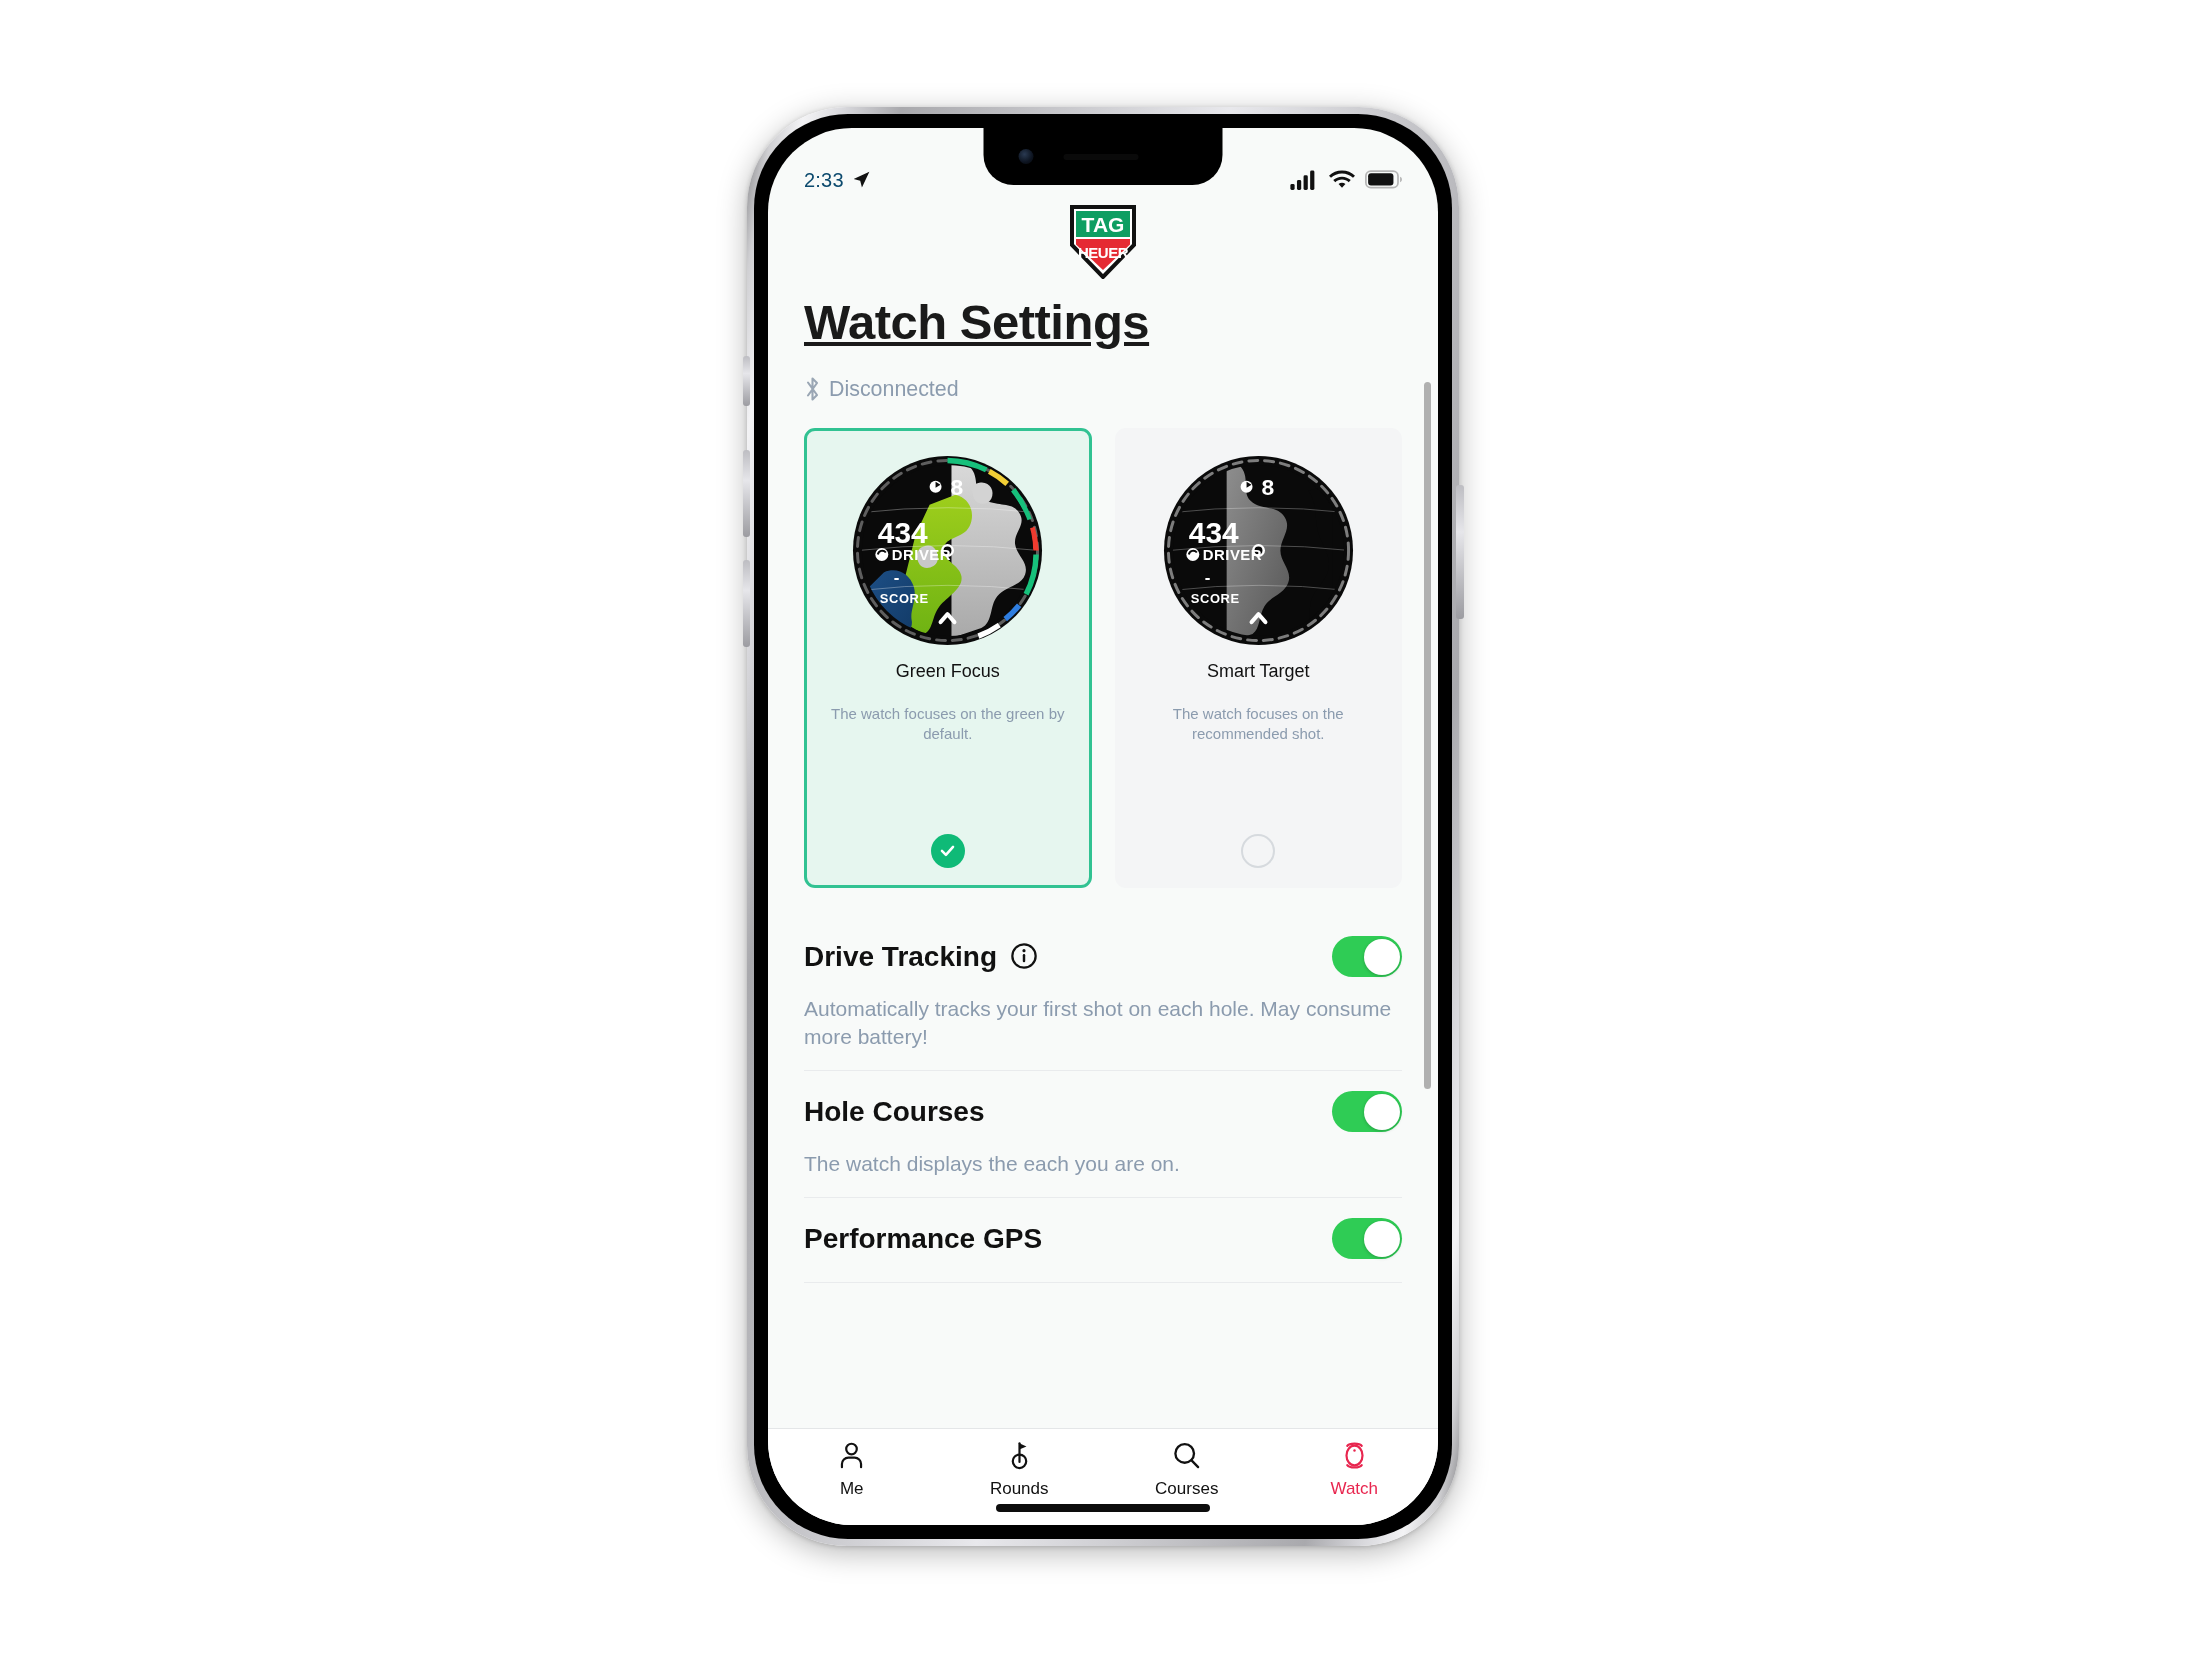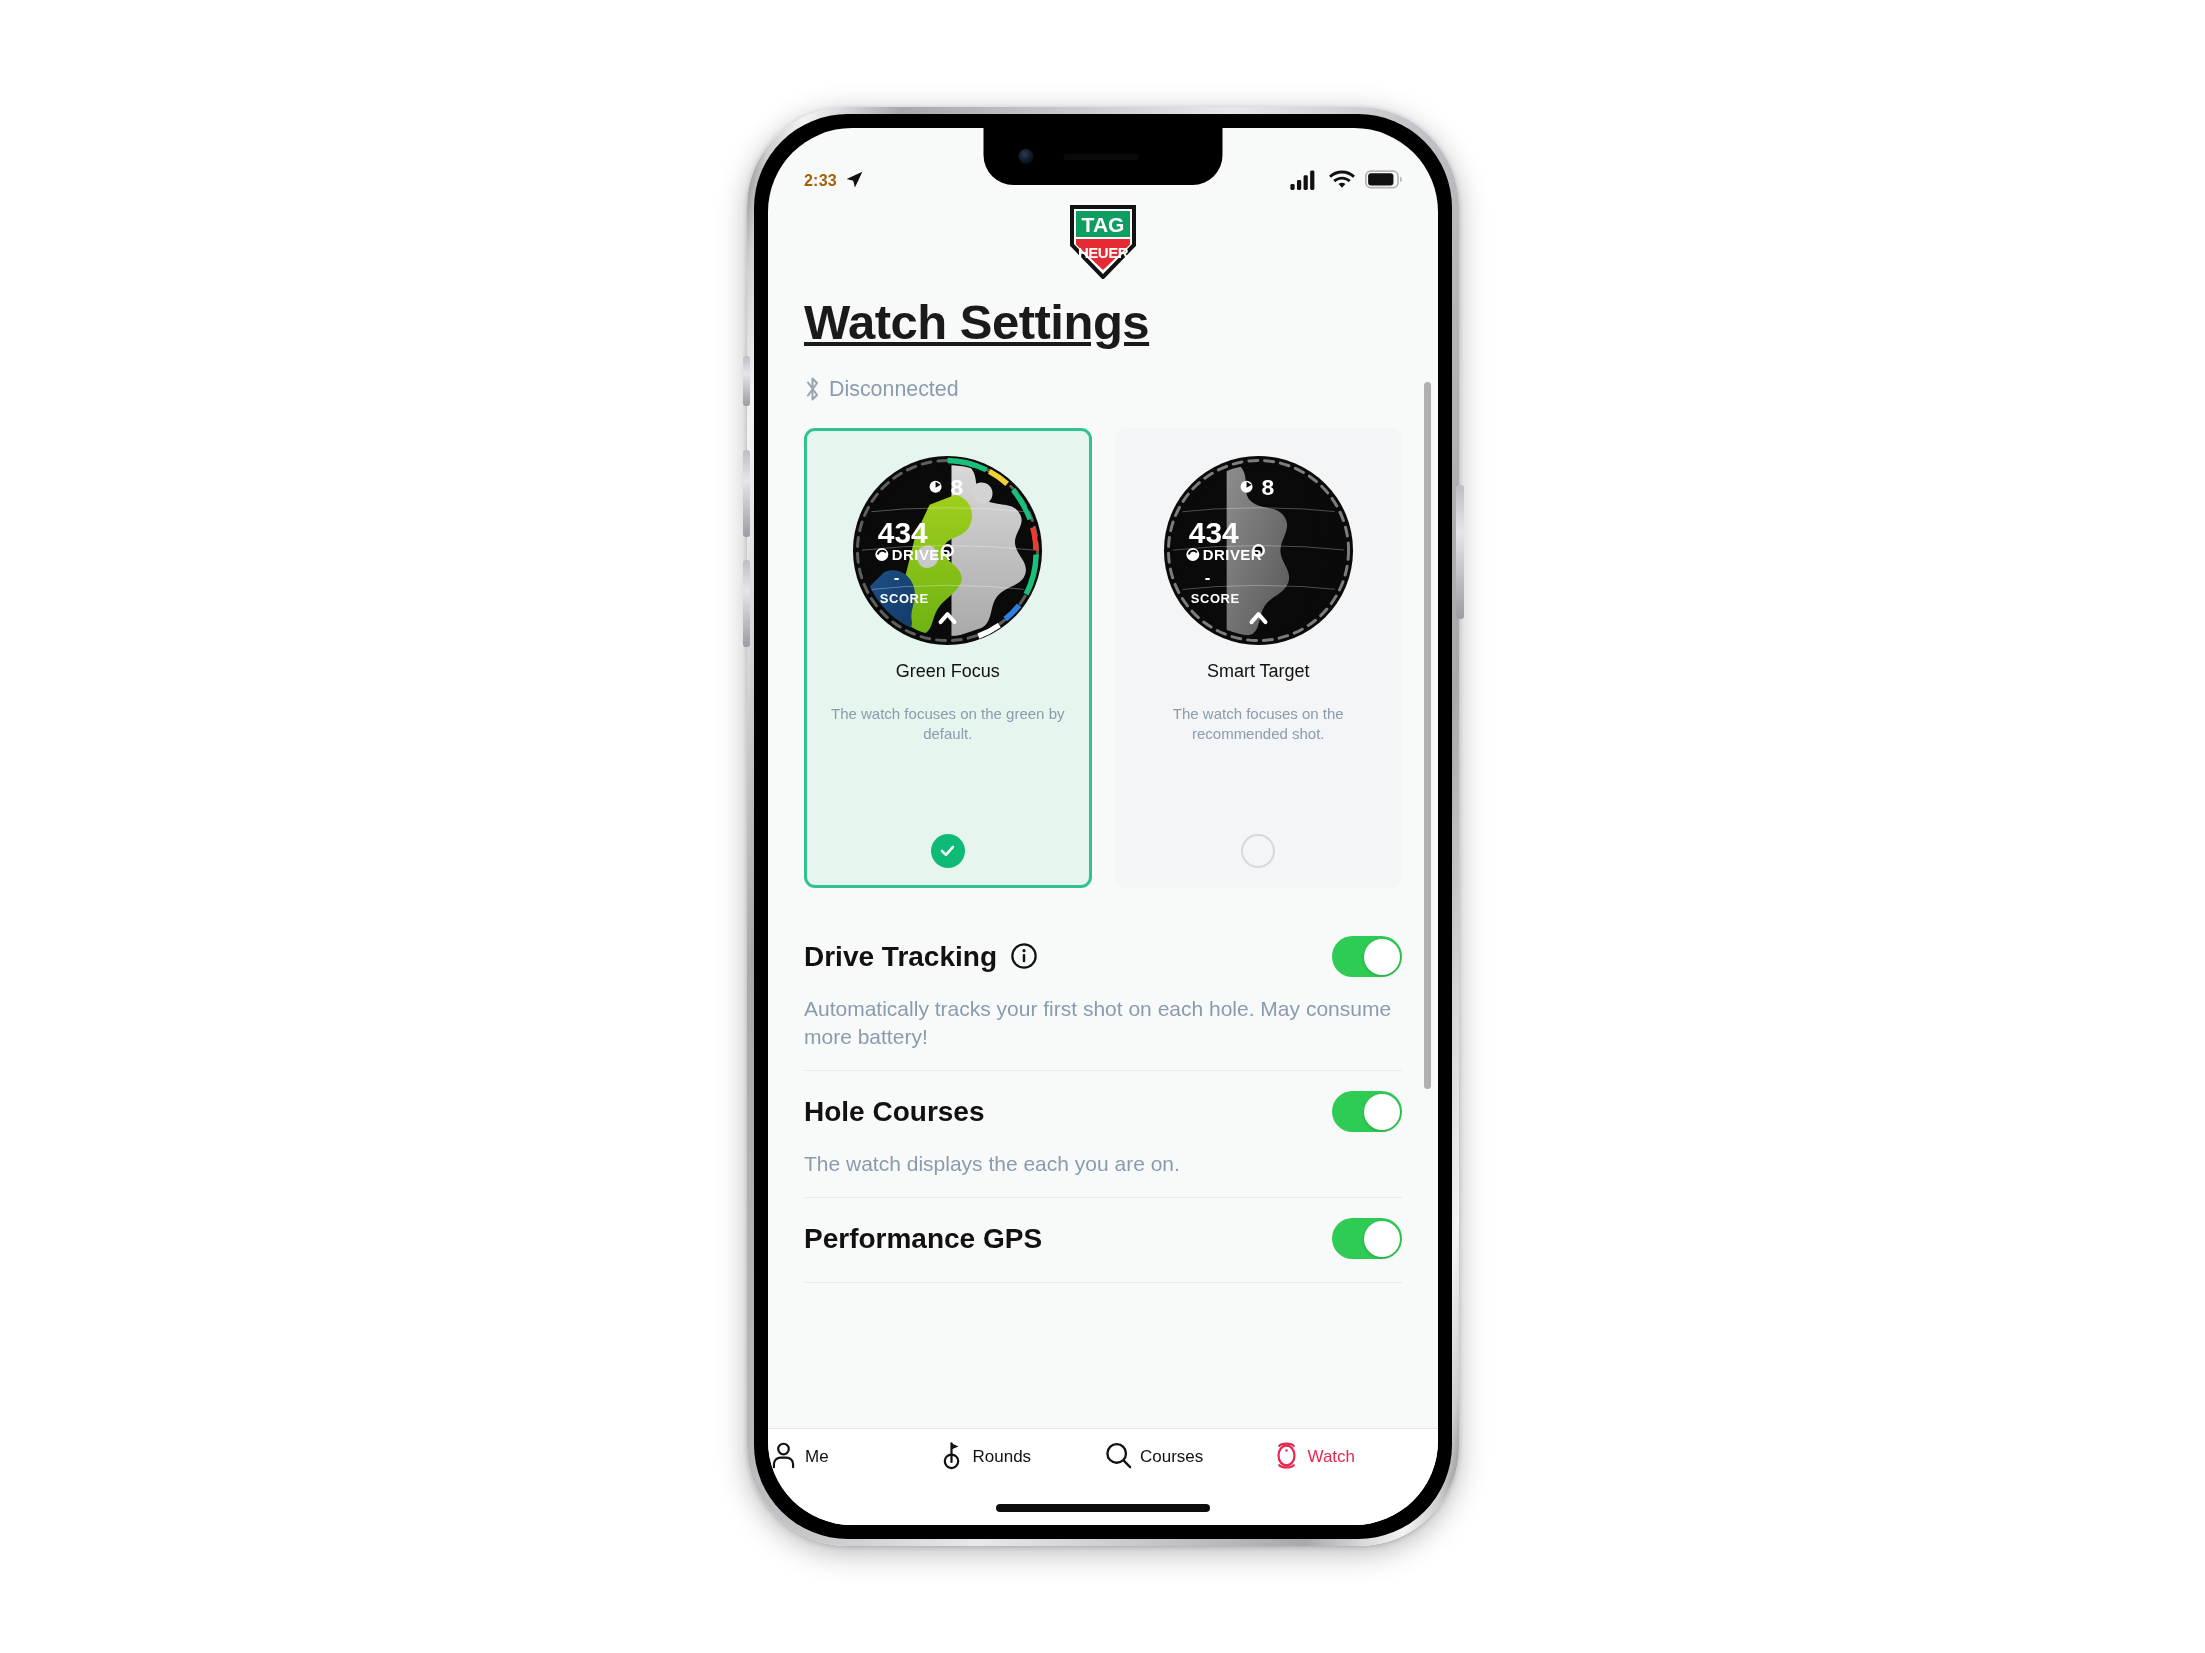--- a/index.html
+++ b/index.html
@@ -88,23 +88,23 @@
     display: flex;
     align-items: center;
     justify-content: space-between;
     padding: 0 36px;
     z-index: 30;
   }
   #status-left {
     display: flex; align-items: center; gap: 7px;
   }
   #status-time {
-    font-size: 16px;
-    font-weight: 700;
-    color: #a16207;
+    font-size: 20px;
+    font-weight: 400;
+    color: #0c4a6e;
     letter-spacing: 0.2px;
   }
   #status-right {
     display: flex; align-items: center; gap: 10px;
   }
 
   
   #screen-content {
     position: absolute;
     left: 0; top: 0;
@@ -270,21 +270,21 @@
     background: #ffffff;
     border-top: 1.5px solid #e4e6e8;
     display: flex;
     align-items: flex-start;
     padding-top: 11px;
     z-index: 35;
   }
   .tab-item {
     flex: 1;
     display: flex;
-    flex-direction: row;
+    flex-direction: column;
     align-items: center;
     gap: 6px;
   }
   .tab-label {
     font-size: 17px;
     color: #111;
     font-weight: 400;
   }
   .tab-item.active .tab-label { color: #e8264f; }
 

